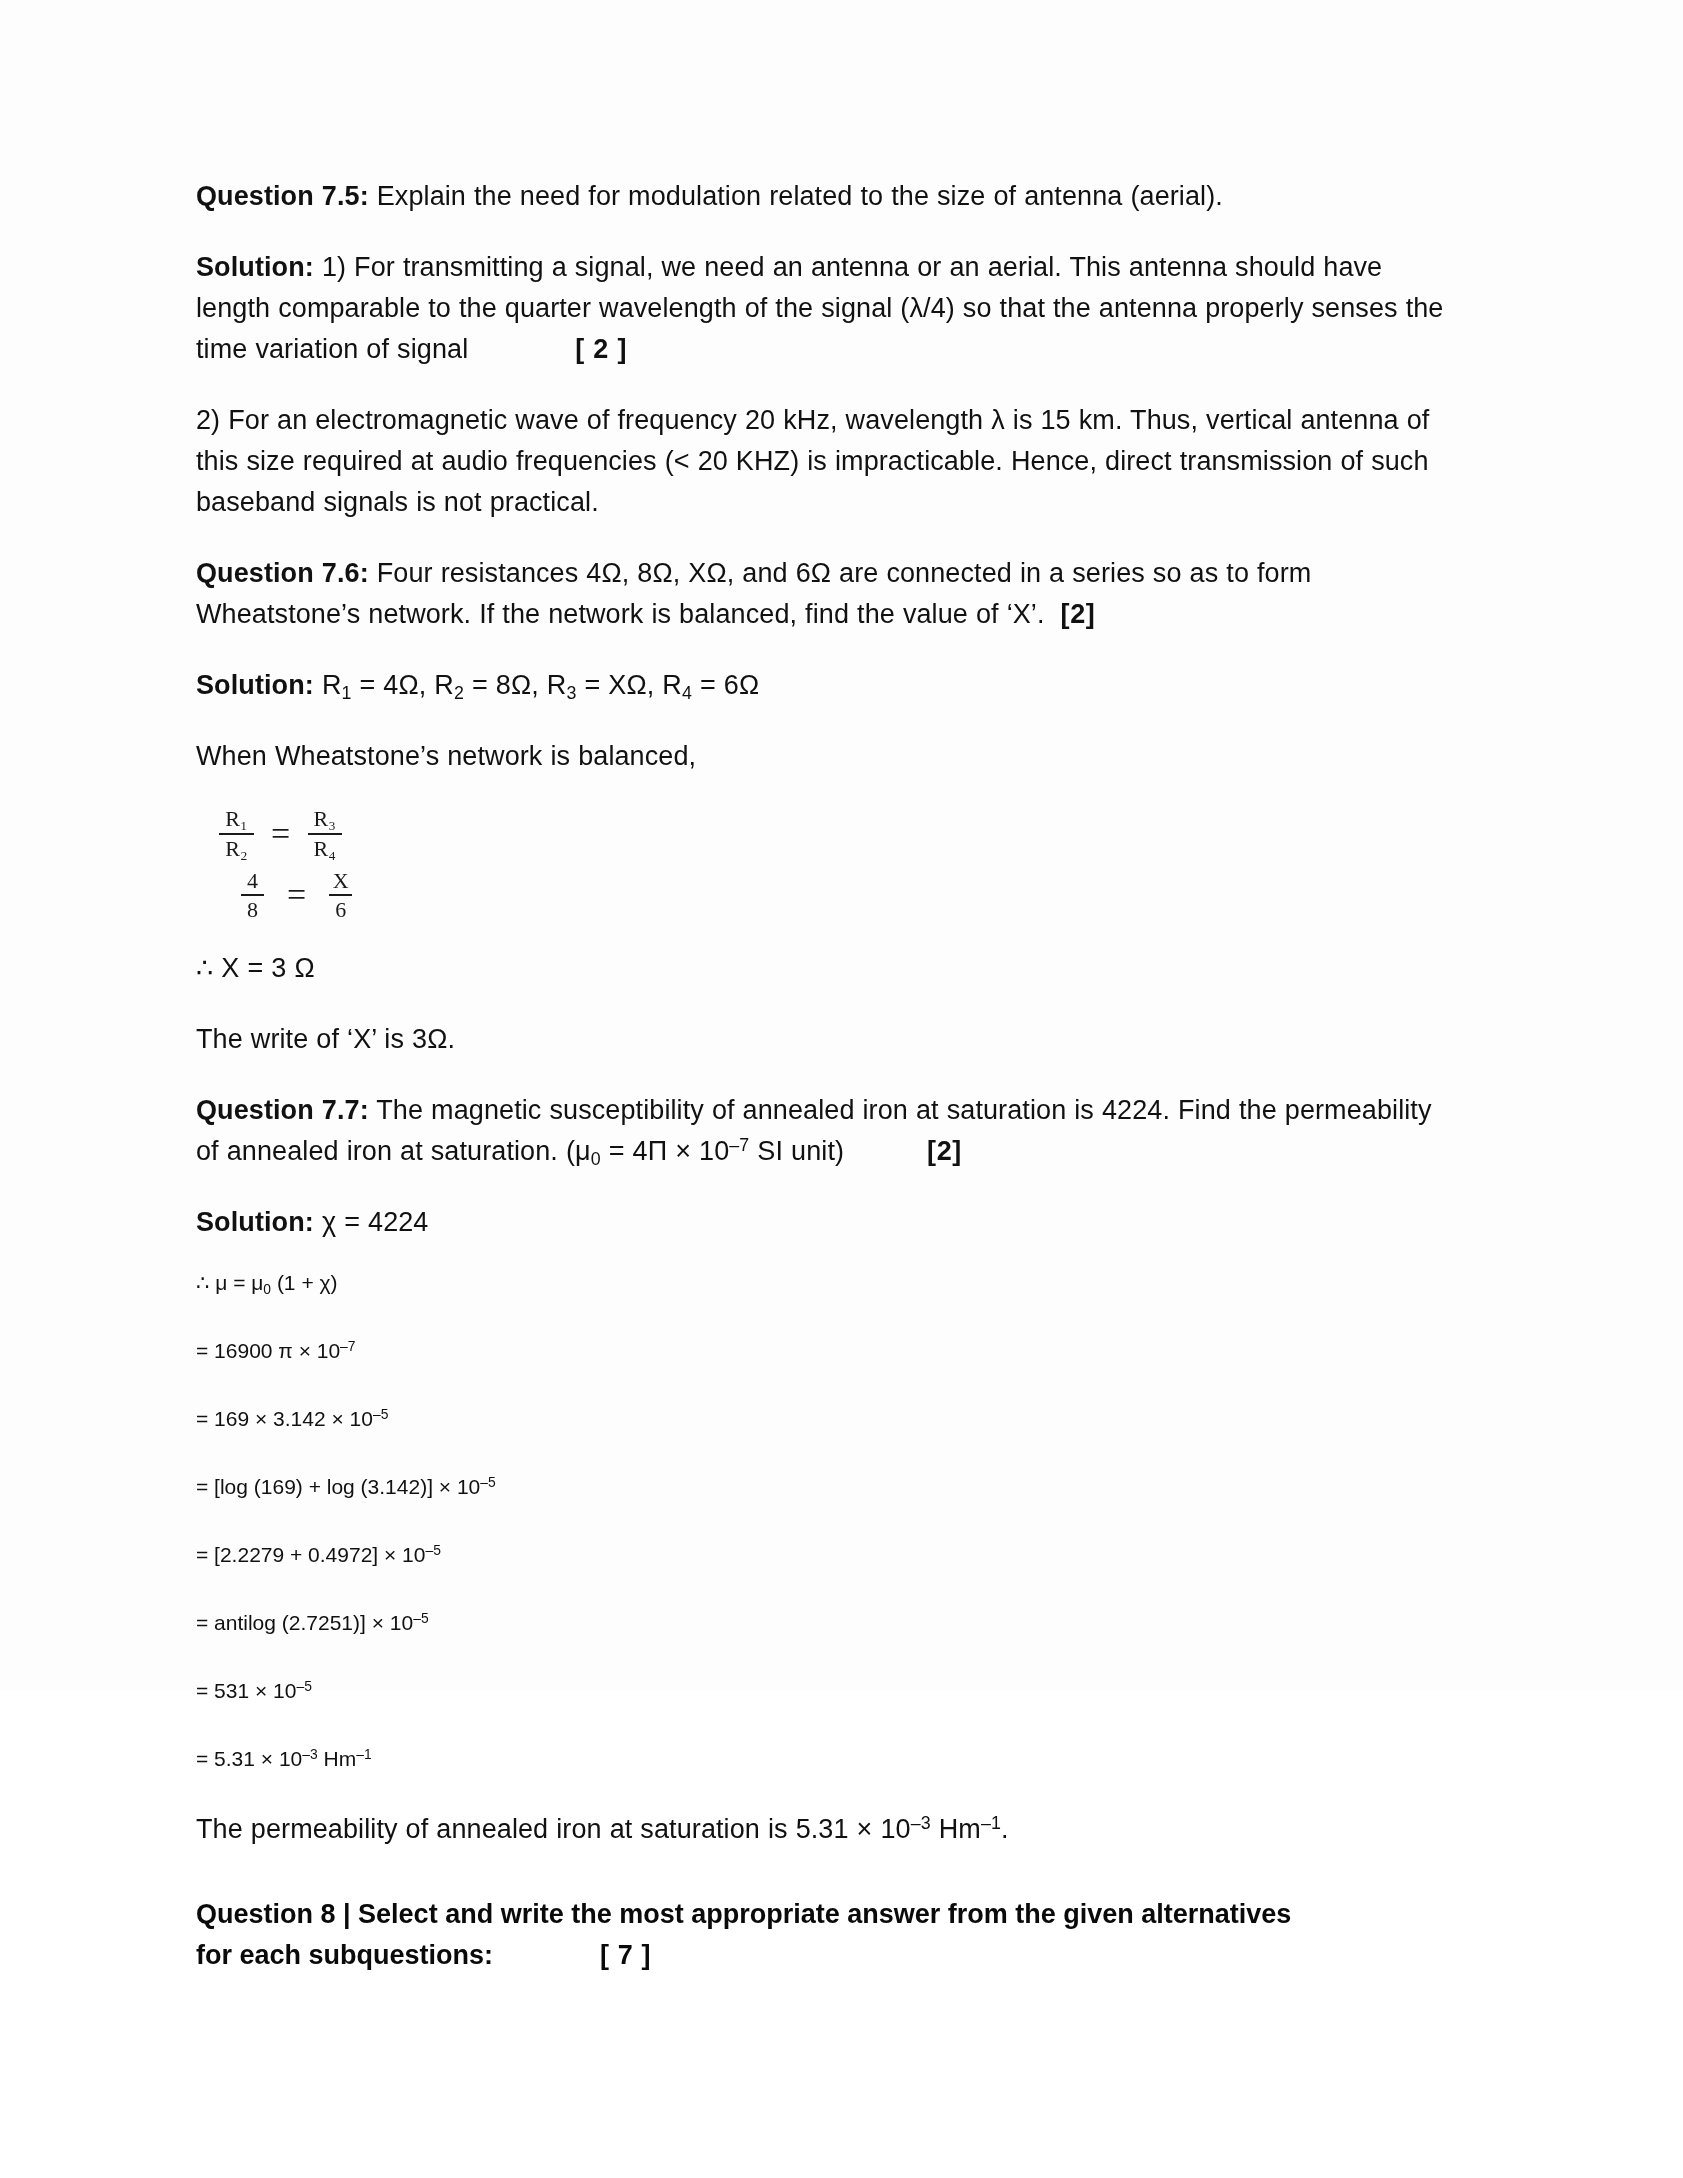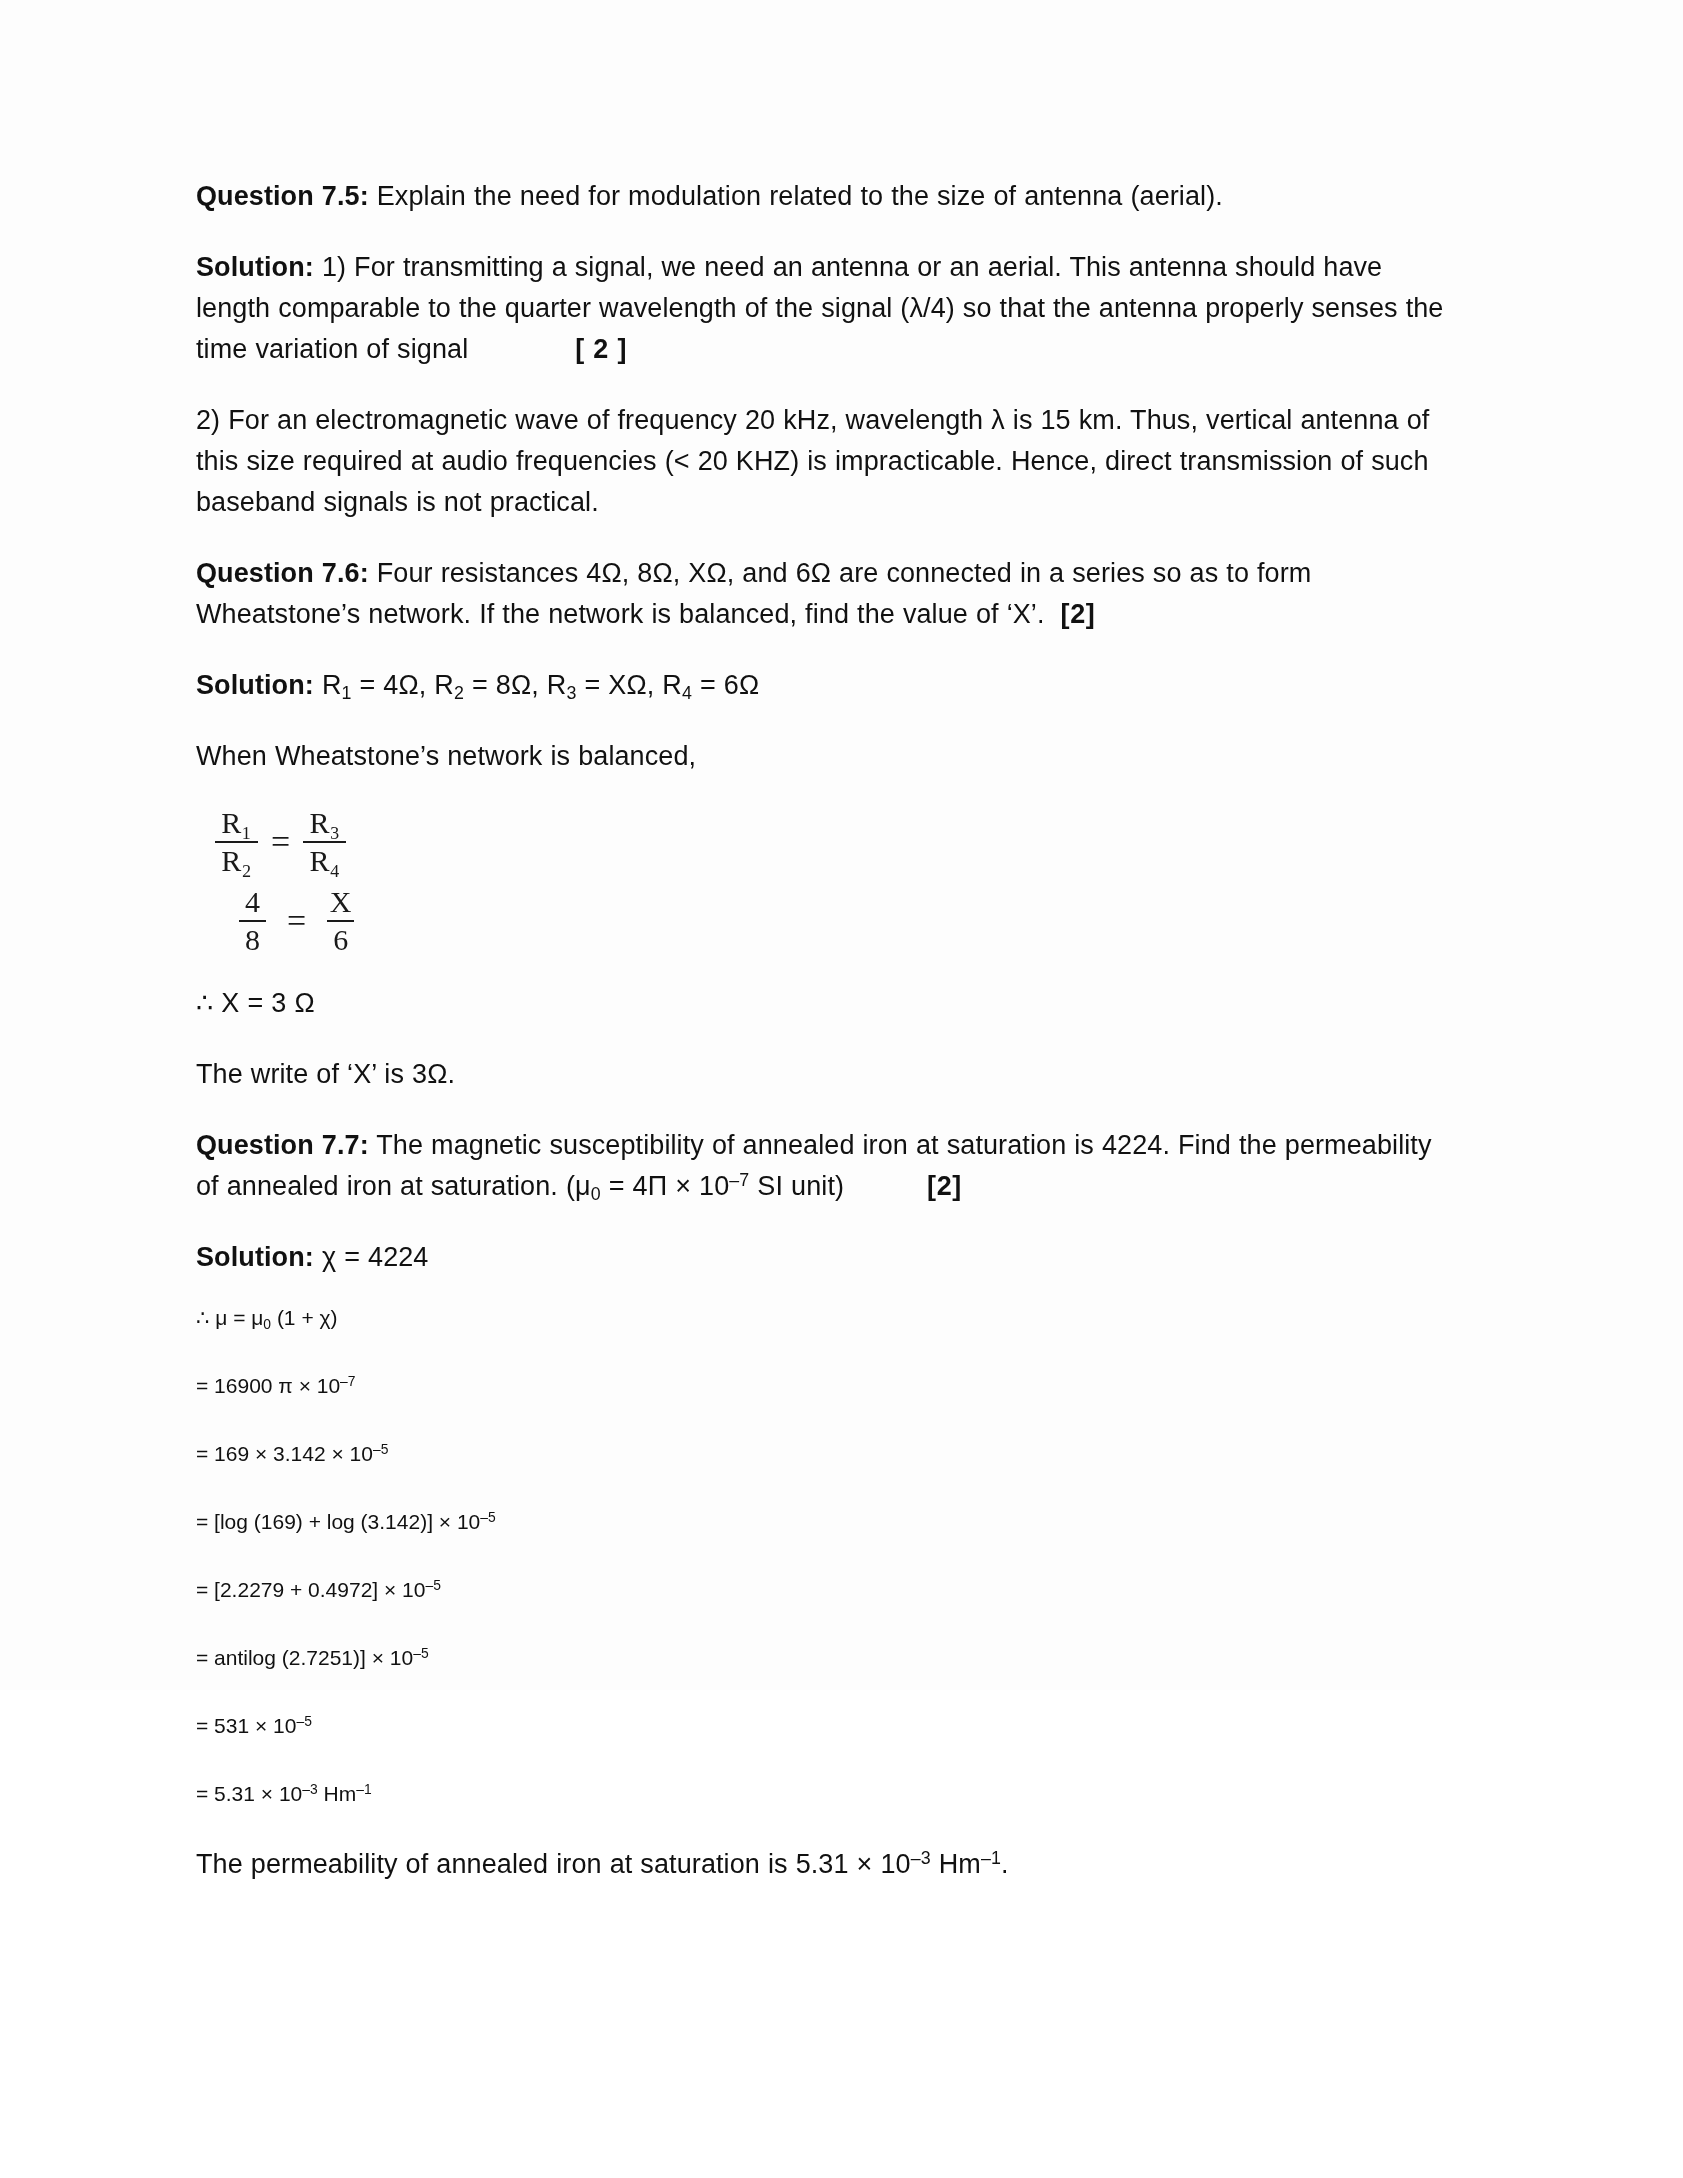--- a/index.html
+++ b/index.html
@@ -77,21 +77,21 @@
     align-items: center;
     margin-bottom: 8px;
   }
   .eqrow.second {
     margin-left: 16px;
   }
   .frac {
     display: inline-flex;
     flex-direction: column;
     align-items: center;
-    font-size: 30px;
+    font-size: 22px;
     line-height: 1.08;
     min-width: 61px;
   }
   .frac .num {
     padding: 0 6px 2px 6px;
   }
   .frac .den {
     padding: 2px 6px 0 6px;
     border-top: 2.6px solid #1a1a1a;
   }
@@ -173,16 +173,20 @@
       <p><span>= 169 × 3.142 × 10</span><sup>–5</sup></p>
       <p><span>= [log (169) + log (3.142)] × 10</span><sup>–5</sup></p>
       <p><span>= [2.2279 + 0.4972] × 10</span><sup>–5</sup></p>
       <p><span>= antilog (2.7251)] × 10</span><sup>–5</sup></p>
       <p><span>= 531 × 10</span><sup>–5</sup></p>
       <p><span>= 5.31 × 10</span><sup>–3</sup><span> Hm</span><sup>–1</sup></p>
     </div>
 
     <p class="block"><span>The permeability of annealed iron at saturation is 5.31 × 10</span><sup>–3</sup><span> Hm</span><sup>–1</sup><span>.</span></p>
 
+    <div class="final-head">
+      <div>Question 8 | Select and write the most appropriate answer from the given alternatives</div>
+      <div class="row-between"><span>for each subquestions:</span><span class="sp-lg"></span><span class="marks">[ 7 ]</span></div>
+    </div>
 
   </div>
 </div>
 
 
 </body></html>

